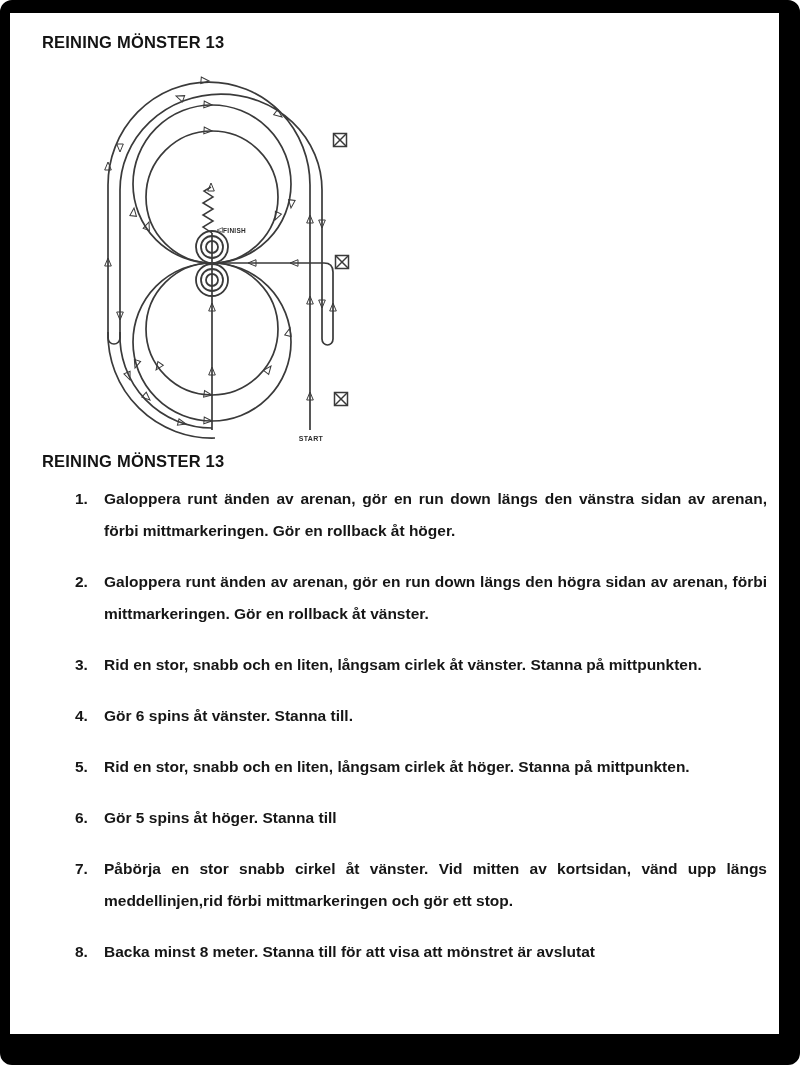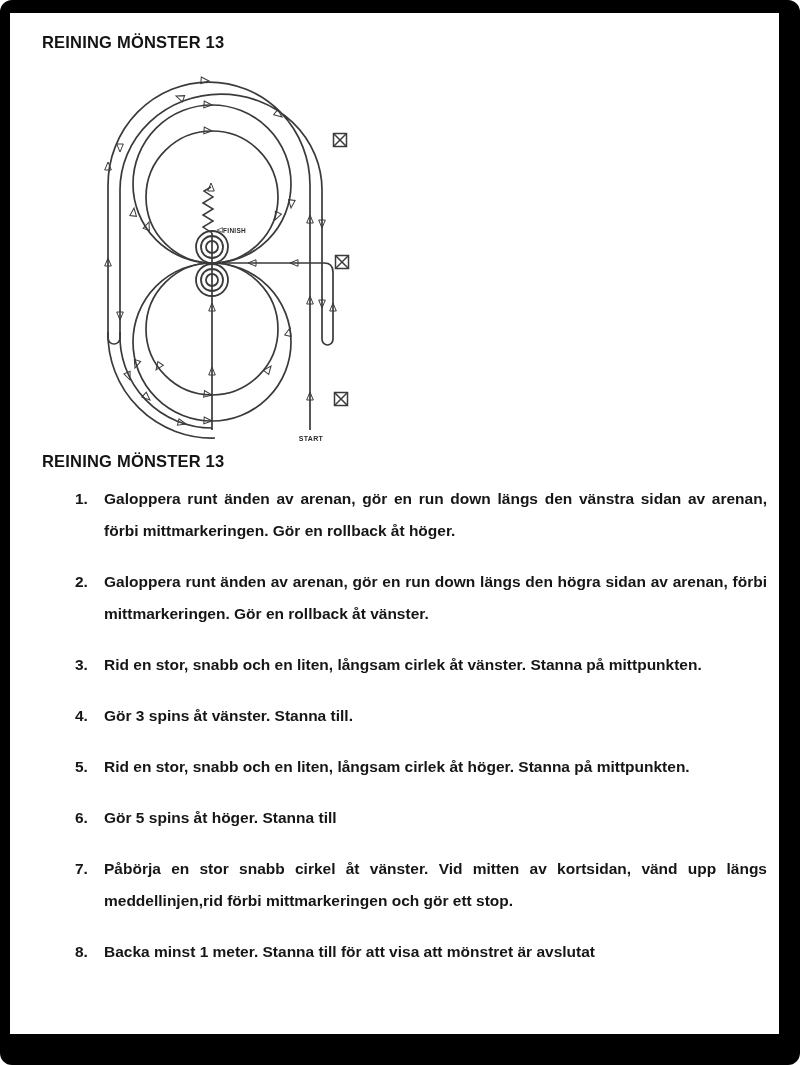--- a/index.html
+++ b/index.html
@@ -162,31 +162,31 @@
   <div class="instr-item">
     <span class="instr-num">2.</span>
     <span class="instr-txt">Galoppera runt änden av arenan, gör en run down längs den högra sidan av arenan, förbi mittmarkeringen. Gör en rollback åt vänster.</span>
   </div>
   <div class="instr-item">
     <span class="instr-num">3.</span>
     <span class="instr-txt">Rid en stor, snabb och en liten, långsam cirlek åt vänster. Stanna på mittpunkten.</span>
   </div>
   <div class="instr-item">
     <span class="instr-num">4.</span>
-    <span class="instr-txt">Gör 3 spins åt vänster. Stanna till.</span>
+    <span class="instr-txt">Gör 6 spins åt vänster. Stanna till.</span>
   </div>
   <div class="instr-item">
     <span class="instr-num">5.</span>
     <span class="instr-txt">Rid en stor, snabb och en liten, långsam cirlek åt höger. Stanna på mittpunkten.</span>
   </div>
   <div class="instr-item">
     <span class="instr-num">6.</span>
     <span class="instr-txt">Gör 5 spins åt höger. Stanna till</span>
   </div>
   <div class="instr-item">
     <span class="instr-num">7.</span>
     <span class="instr-txt">Påbörja en stor snabb cirkel åt vänster. Vid mitten av kortsidan, vänd upp längs meddellinjen,rid förbi mittmarkeringen och gör ett stop.</span>
   </div>
   <div class="instr-item">
     <span class="instr-num">8.</span>
-    <span class="instr-txt">Backa minst 1 meter. Stanna till för att visa att mönstret är avslutat</span>
+    <span class="instr-txt">Backa minst 8 meter. Stanna till för att visa att mönstret är avslutat</span>
   </div>
 </div>
 
 </body></html>

